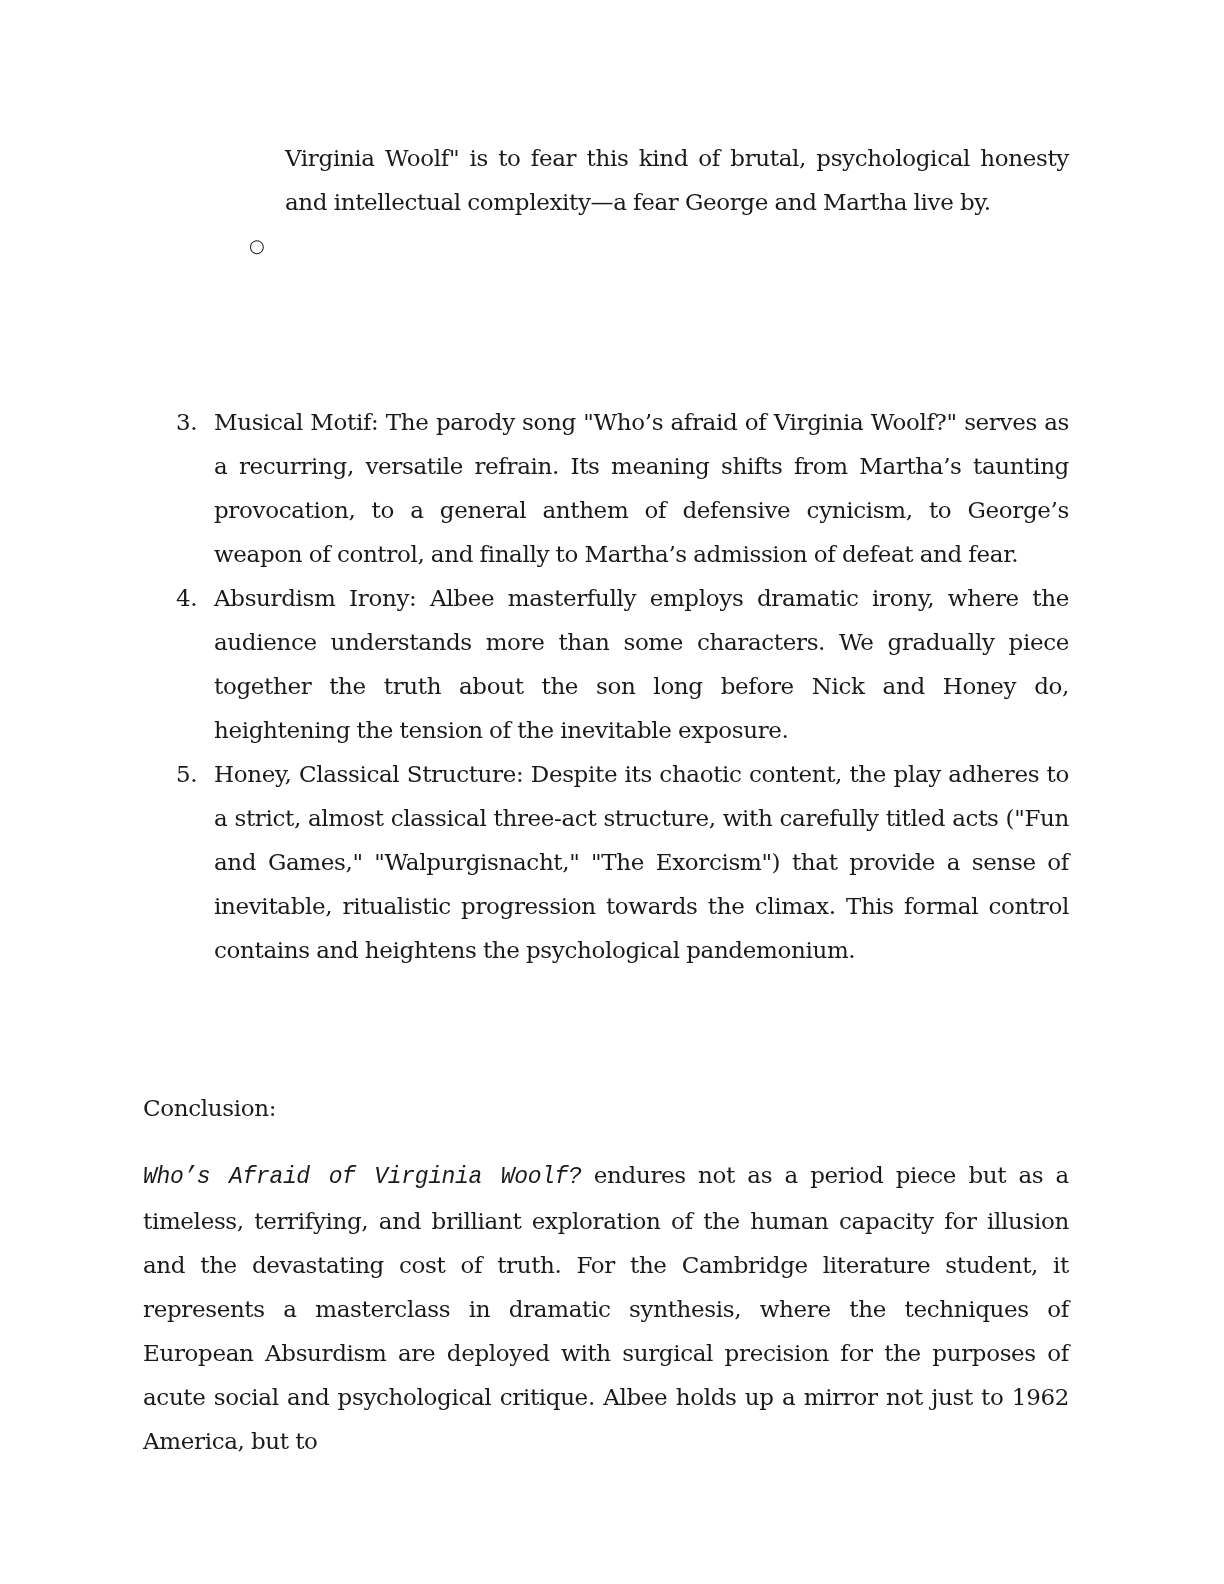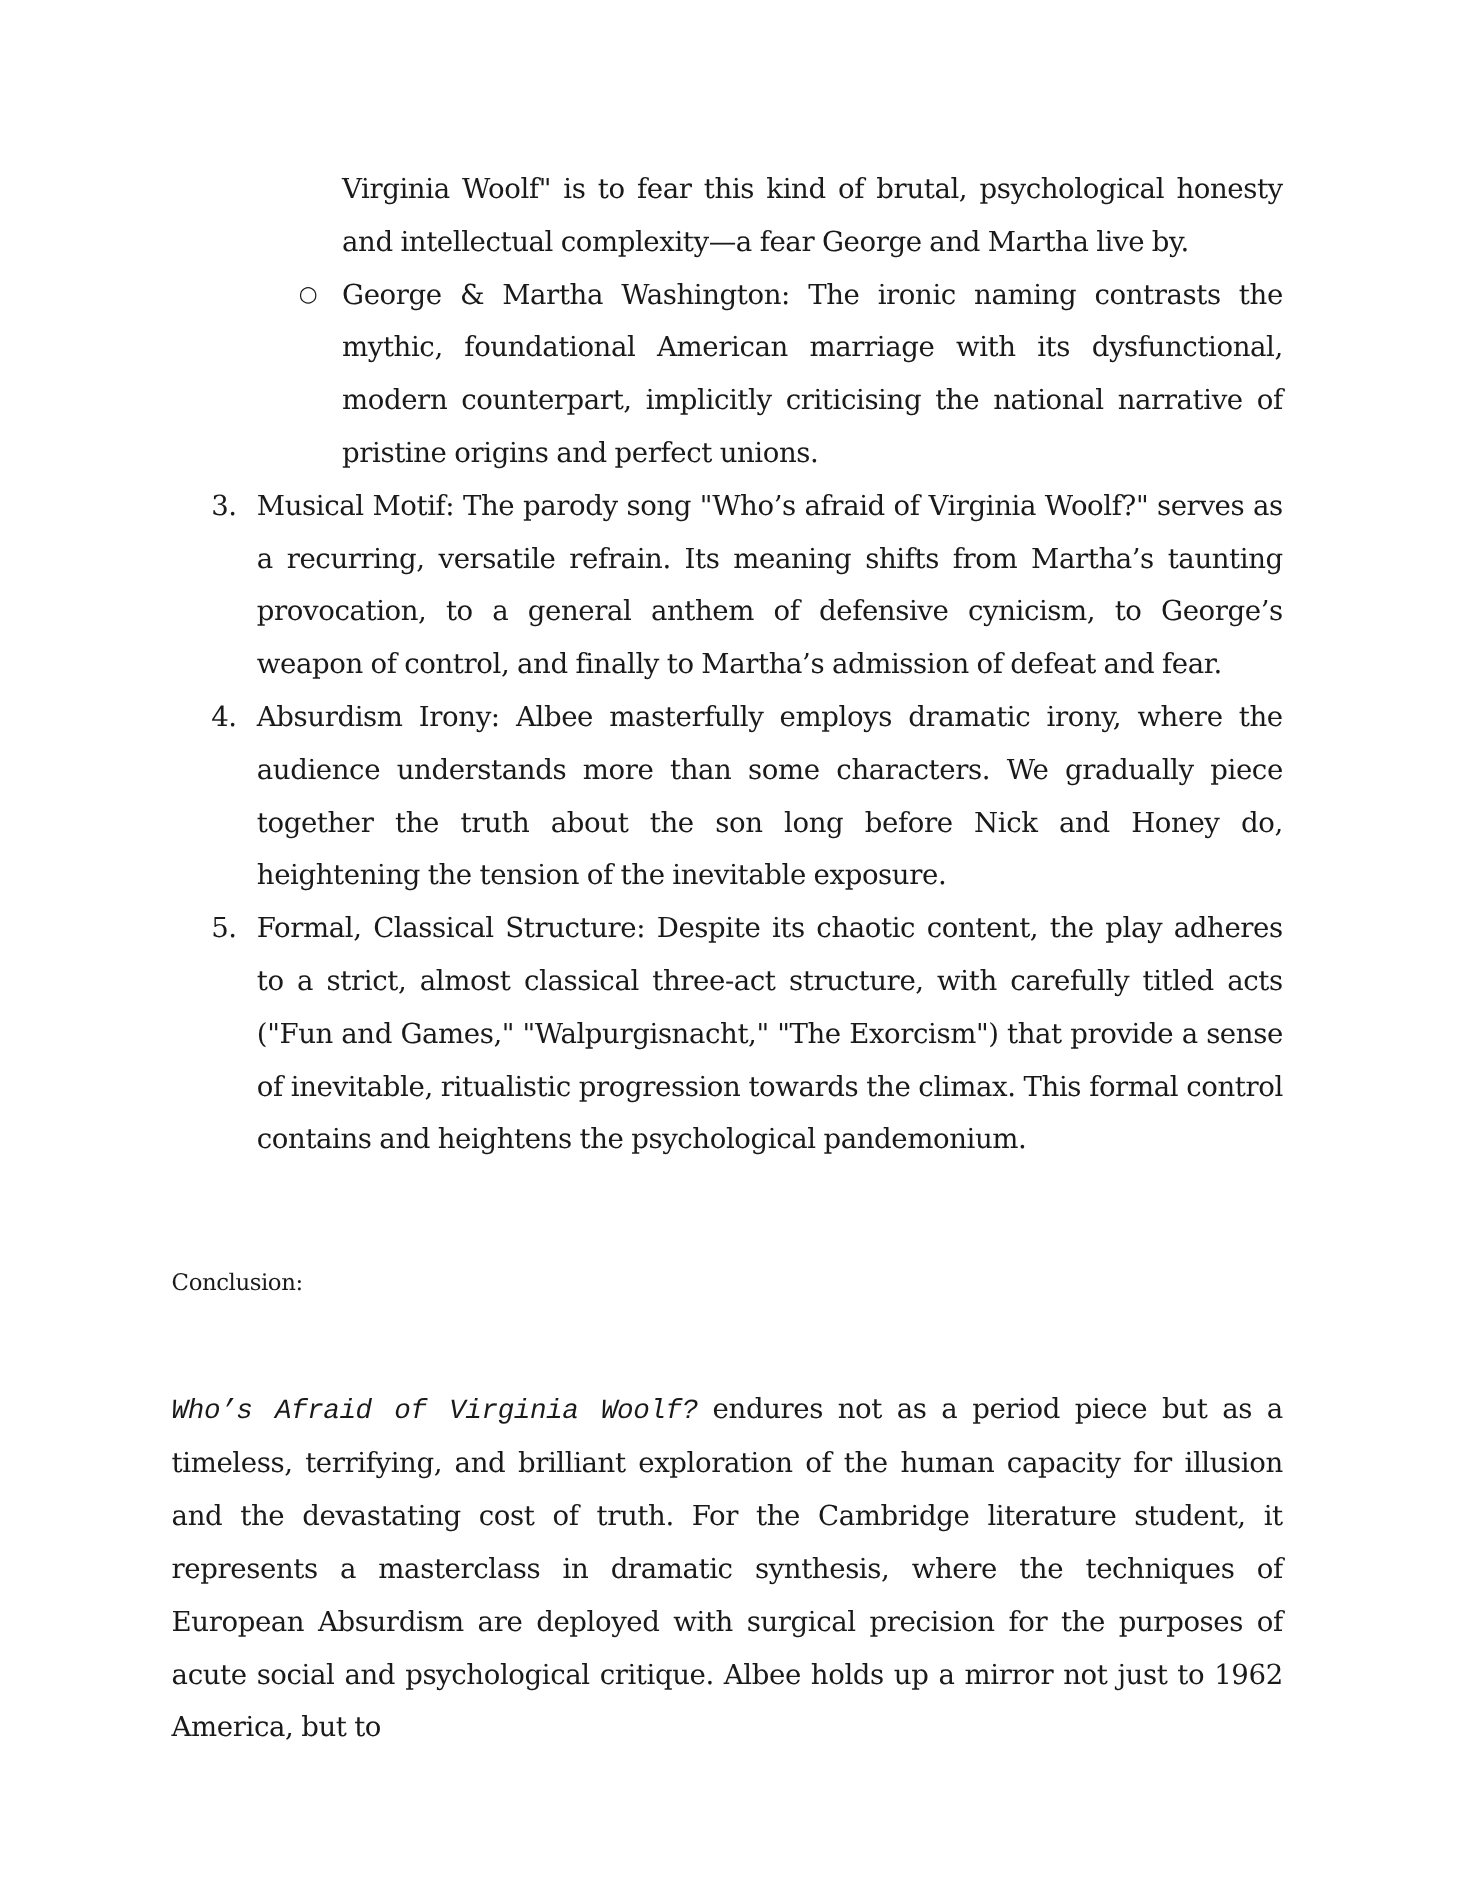--- a/index.html
+++ b/index.html
@@ -56,22 +56,22 @@
       left: -38px;
       top: 0;
     }
     .num-item b { font-weight: normal; }
     .item3 { top: 400px; }
     .item4 { top: 576px; }
     .item5 { top: 752px; }
     .heading {
       position: absolute;
       left: 143px;
-      top: 1047px;
-      font-size: 19px;
+      top: 1086px;
+      font-size: 23px;
       line-height: 44px;
       letter-spacing: -0.35px;
     }
     .conclusion {
       position: absolute;
       left: 143px;
       top: 1153px;
       width: 926px;
     }
     .conclusion i { font-style: italic; font-family: Liberation Mono, monospace; }
@@ -80,36 +80,35 @@
 <body>
 
 <div class="page">
 
   <div class="sub-block sub-cont text">
     <span>Virginia Woolf" is to fear this kind of brutal, psychological honesty and intellectual complexity—a fear George and Martha live by.</span>
   </div>
 
   <div class="sub-block sub-item text">
     <span class="bullet">○</span>
-    <span>George &amp; Martha Washington: The ironic naming contrasts the mythic, foundational American marriage with its dysfunctional, modern counterpart, implicitly criticising the national narrative of pristine origins and perfect unions.</span>
   </div>
 
   <div class="num-item item3 text">
     <span class="num-label">3.</span>
     <b>Musical Motif:</b><span> The parody song "Who’s afraid of Virginia Woolf?" serves as a recurring, versatile refrain. Its meaning shifts from Martha’s taunting provocation, to a general anthem of defensive cynicism, to George’s weapon of control, and finally to Martha’s admission of defeat and fear.</span>
   </div>
 
   <div class="num-item item4 text">
     <span class="num-label">4.</span>
     <b>Absurdism Irony:</b><span> Albee masterfully employs dramatic irony, where the audience understands more than some characters. We gradually piece together the truth about the son long before Nick and Honey do, heightening the tension of the inevitable exposure.</span>
   </div>
 
   <div class="num-item item5 text">
     <span class="num-label">5.</span>
-    <b>Formal, Classical Structure:</b><span> Despite its chaotic content, the play adheres to a strict, almost classical three-act structure, with carefully titled acts ("Fun and Games," "Walpurgisnacht," "The Exorcism") that provide a sense of inevitable, ritualistic progression towards the climax. This formal control contains and heightens the psychological pandemonium.</span>
+    <b>Honey, Classical Structure:</b><span> Despite its chaotic content, the play adheres to a strict, almost classical three-act structure, with carefully titled acts ("Fun and Games," "Walpurgisnacht," "The Exorcism") that provide a sense of inevitable, ritualistic progression towards the climax. This formal control contains and heightens the psychological pandemonium.</span>
   </div>
 
   <div class="heading">Conclusion:</div>
 
   <div class="conclusion text">
     <i>Who’s Afraid of Virginia Woolf?</i><span> endures not as a period piece but as a timeless, terrifying, and brilliant exploration of the human capacity for illusion and the devastating cost of truth. For the Cambridge literature student, it represents a masterclass in dramatic synthesis, where the techniques of European Absurdism are deployed with surgical precision for the purposes of acute social and psychological critique. Albee holds up a mirror not just to 1962 America, but to</span>
   </div>
 
 </div>
 

